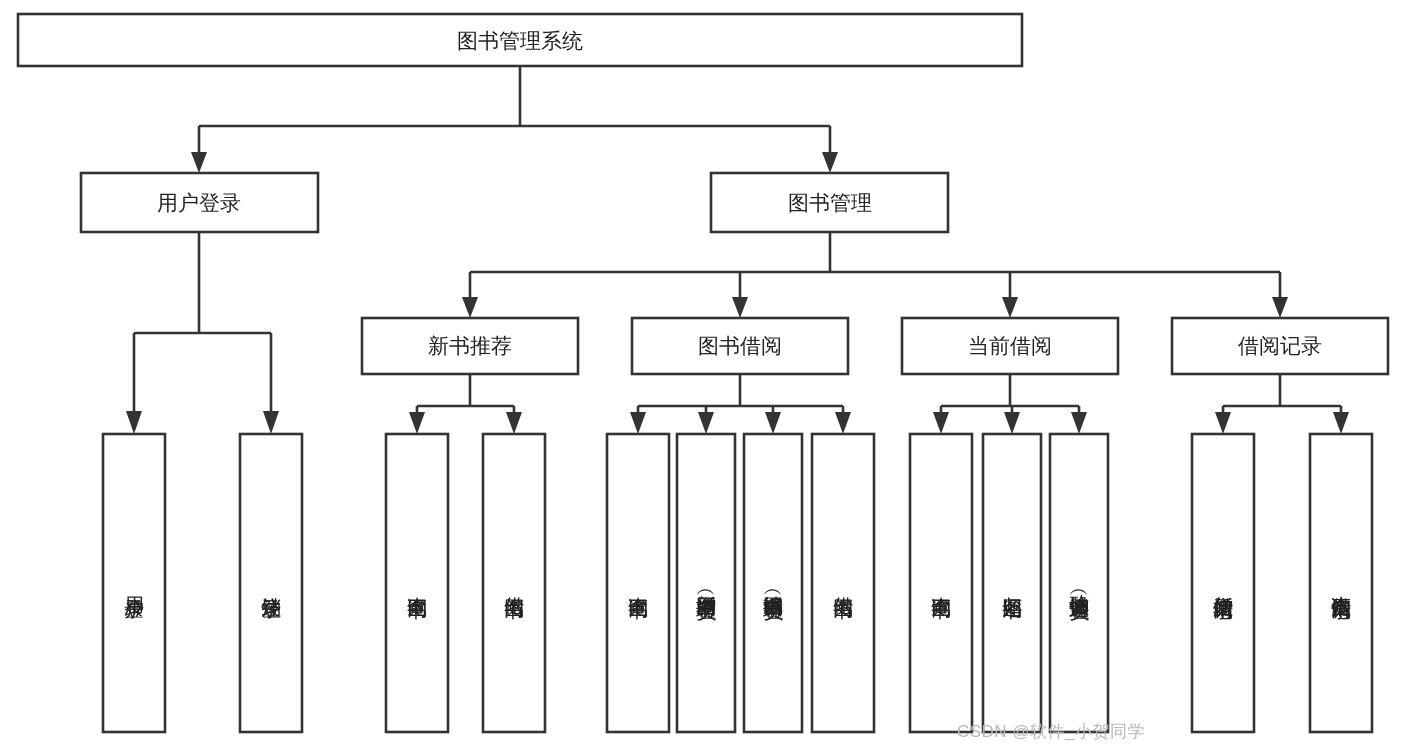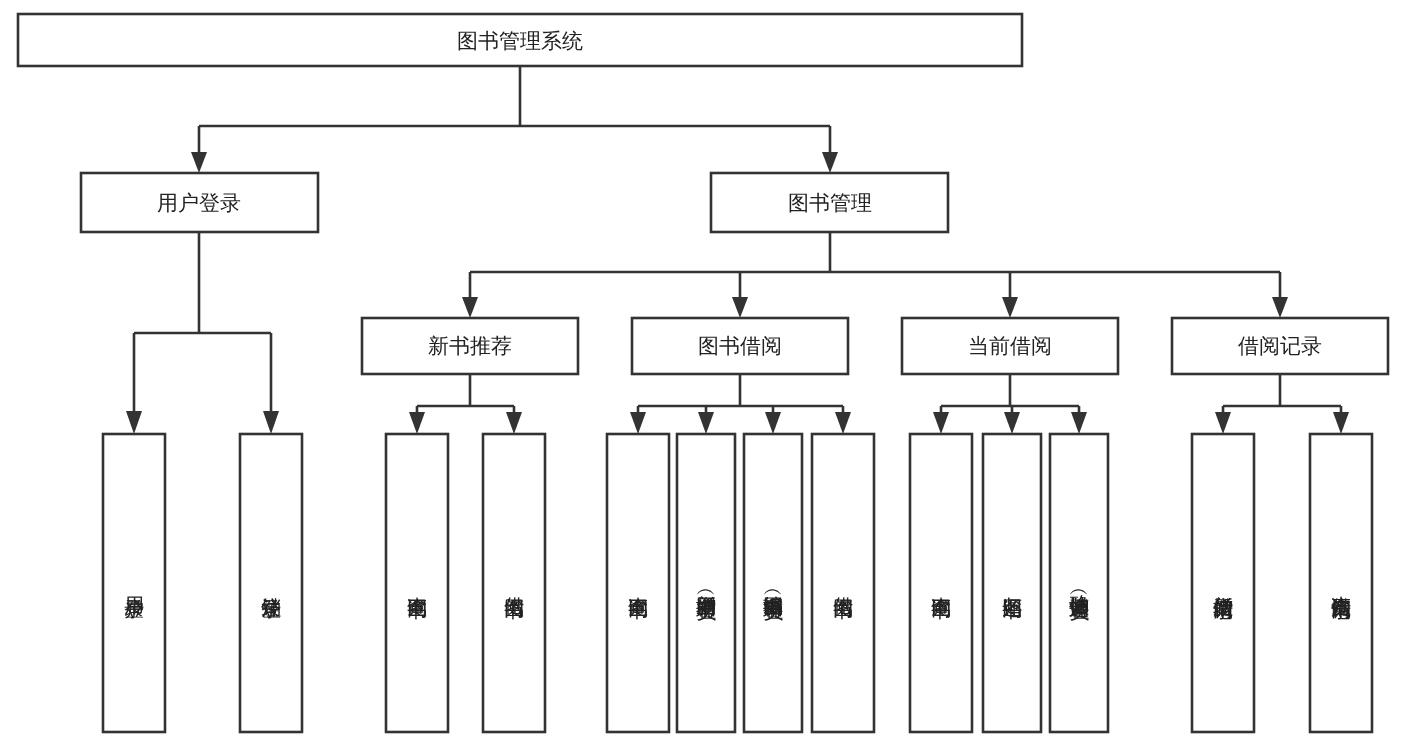--- a/index.html
+++ b/index.html
@@ -217,14 +217,15 @@
   <div class="node-label-v" style="left:607px; top:434px; width:62px; height:298px;">查询图书</div>
   <div class="node-label-v" style="left:677px; top:434px; width:58px; height:298px;">新增图书（管理员）</div>
   <div class="node-label-v" style="left:744px; top:434px; width:58px; height:298px;">编辑图书（管理员）</div>
   <div class="node-label-v" style="left:812px; top:434px; width:62px; height:298px;">借阅图书</div>
   <div class="node-label-v" style="left:910px; top:434px; width:62px; height:298px;">查询图书</div>
   <div class="node-label-v" style="left:983px; top:434px; width:58px; height:298px;">归还图书</div>
   <div class="node-label-v" style="left:1050px; top:434px; width:58px; height:298px;">确认归还（管理员）</div>
   <div class="node-label-v" style="left:1192px; top:434px; width:62px; height:298px;">新增借阅记录</div>
   <div class="node-label-v" style="left:1310px; top:434px; width:62px; height:298px;">查询借阅记录</div>
 
+  <div class="watermark">CSDN @软件_小贺同学</div>
 
 </div>
 
 </body></html>

